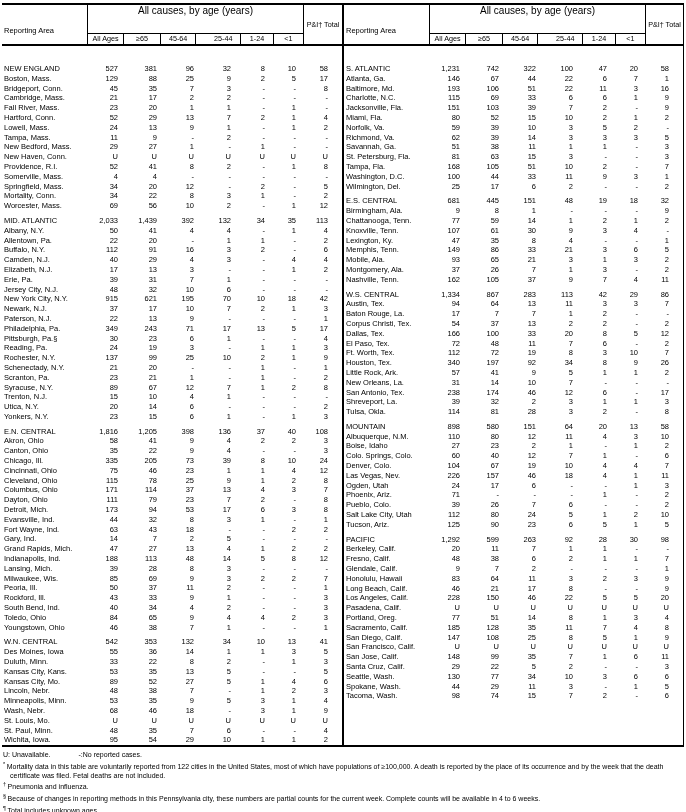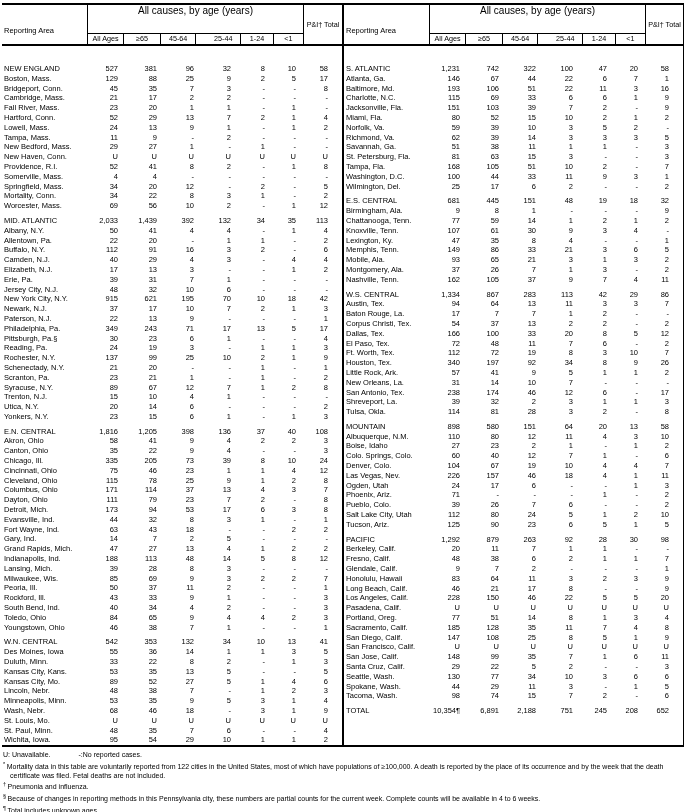--- a/index.html
+++ b/index.html
@@ -1254,21 +1254,21 @@
               <div class="v">6</div>
               <div class="v">5</div>
               <div class="v">1</div>
               <div class="v last">5</div>
             </div>
           </div>
           <div class="section">
             <div class="row">
               <div class="ra">PACIFIC</div>
               <div class="v">1,292</div>
-              <div class="v">879</div>
+              <div class="v">599</div>
               <div class="v">263</div>
               <div class="v">92</div>
               <div class="v">28</div>
               <div class="v">30</div>
               <div class="v last">98</div>
             </div>
             <div class="row">
               <div class="ra">Berkeley, Calif.</div>
               <div class="v">20</div>
               <div class="v">11</div>
@@ -1420,32 +1420,20 @@
             </div>
             <div class="row">
               <div class="ra">Tacoma, Wash.</div>
               <div class="v">98</div>
               <div class="v">74</div>
               <div class="v">15</div>
               <div class="v">7</div>
               <div class="v">2</div>
               <div class="v">-</div>
               <div class="v last">6</div>
-            </div>
-          </div>
-          <div class="section">
-            <div class="row">
-              <div class="ra">TOTAL</div>
-              <div class="v">10,354¶</div>
-              <div class="v">6,891</div>
-              <div class="v">2,188</div>
-              <div class="v">751</div>
-              <div class="v">245</div>
-              <div class="v">208</div>
-              <div class="v last">652</div>
             </div>
           </div>
         </div>
     </div>
 
   </div>
 
   <div class="foot">
     <div class="legend">
       <span>U: Unavailable.</span><span class="sp"></span><span>-:No reported cases.</span>

